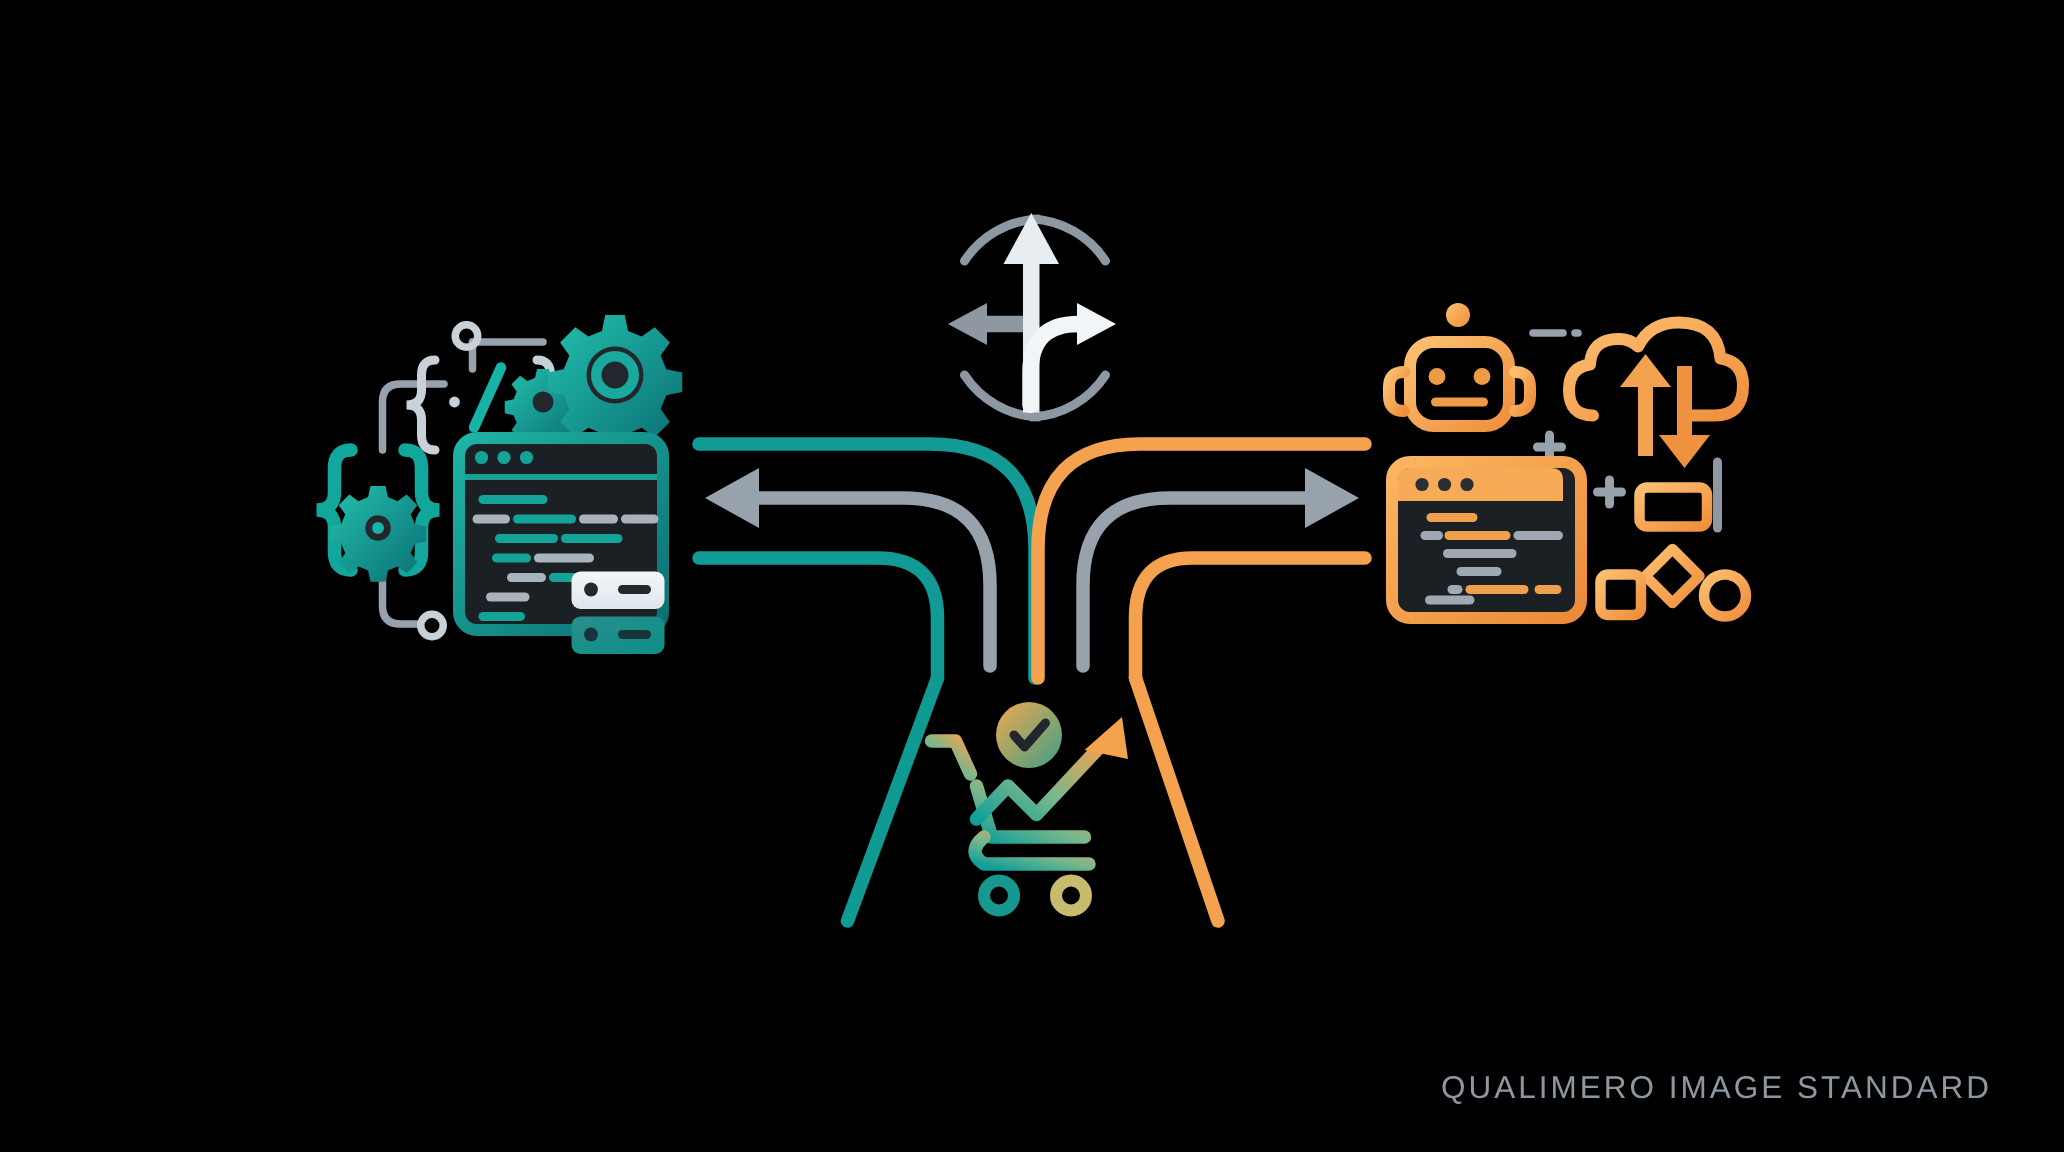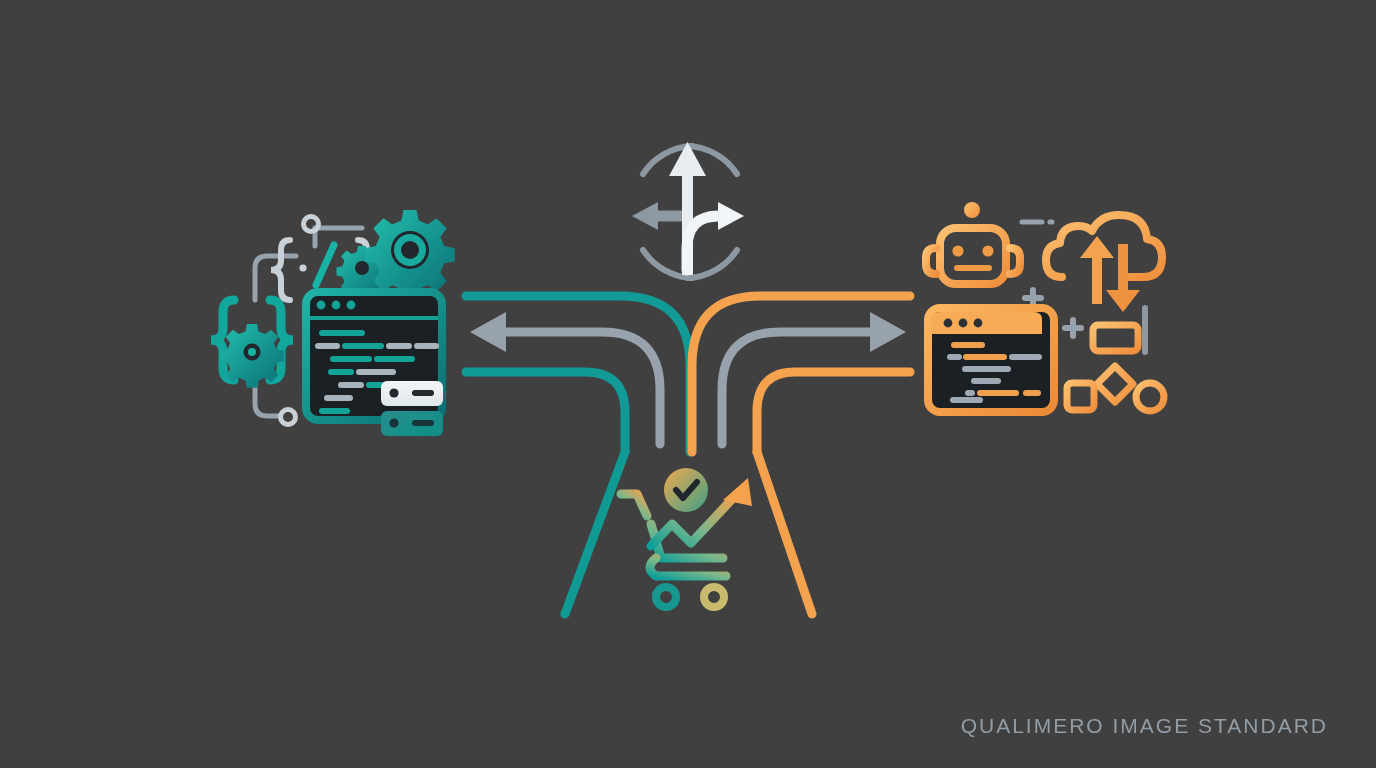--- a/index.html
+++ b/index.html
@@ -13,21 +13,21 @@
   .wm{
     position:absolute;right:48px;bottom:30px;
     color:#9aa4ad;font-size:21px;letter-spacing:2.0px;
     font-family:"Liberation Sans", sans-serif;font-weight:300;
     white-space:nowrap;opacity:.92;
   }
 </style>
 </head>
 <body style="background: rgb(33, 39, 44);">
 
-<div id="stage" style="background: #404040;">
+<div id="stage" style="background: #000000;">
 
   <svg class="layer" viewBox="0 0 1376 768" xmlns="http://www.w3.org/2000/svg">
     <defs>
       <linearGradient id="gTealWin" x1="0" y1="0" x2="1" y2="1">
         <stop offset="0%" stop-color="#1fb3a6"></stop>
         <stop offset="100%" stop-color="#0b6f72"></stop>
       </linearGradient>
       <linearGradient id="gTealGear" x1="0" y1="0" x2="1" y2="1">
         <stop offset="0%" stop-color="#23c0ad"></stop>
         <stop offset="100%" stop-color="#0a6e74"></stop>

